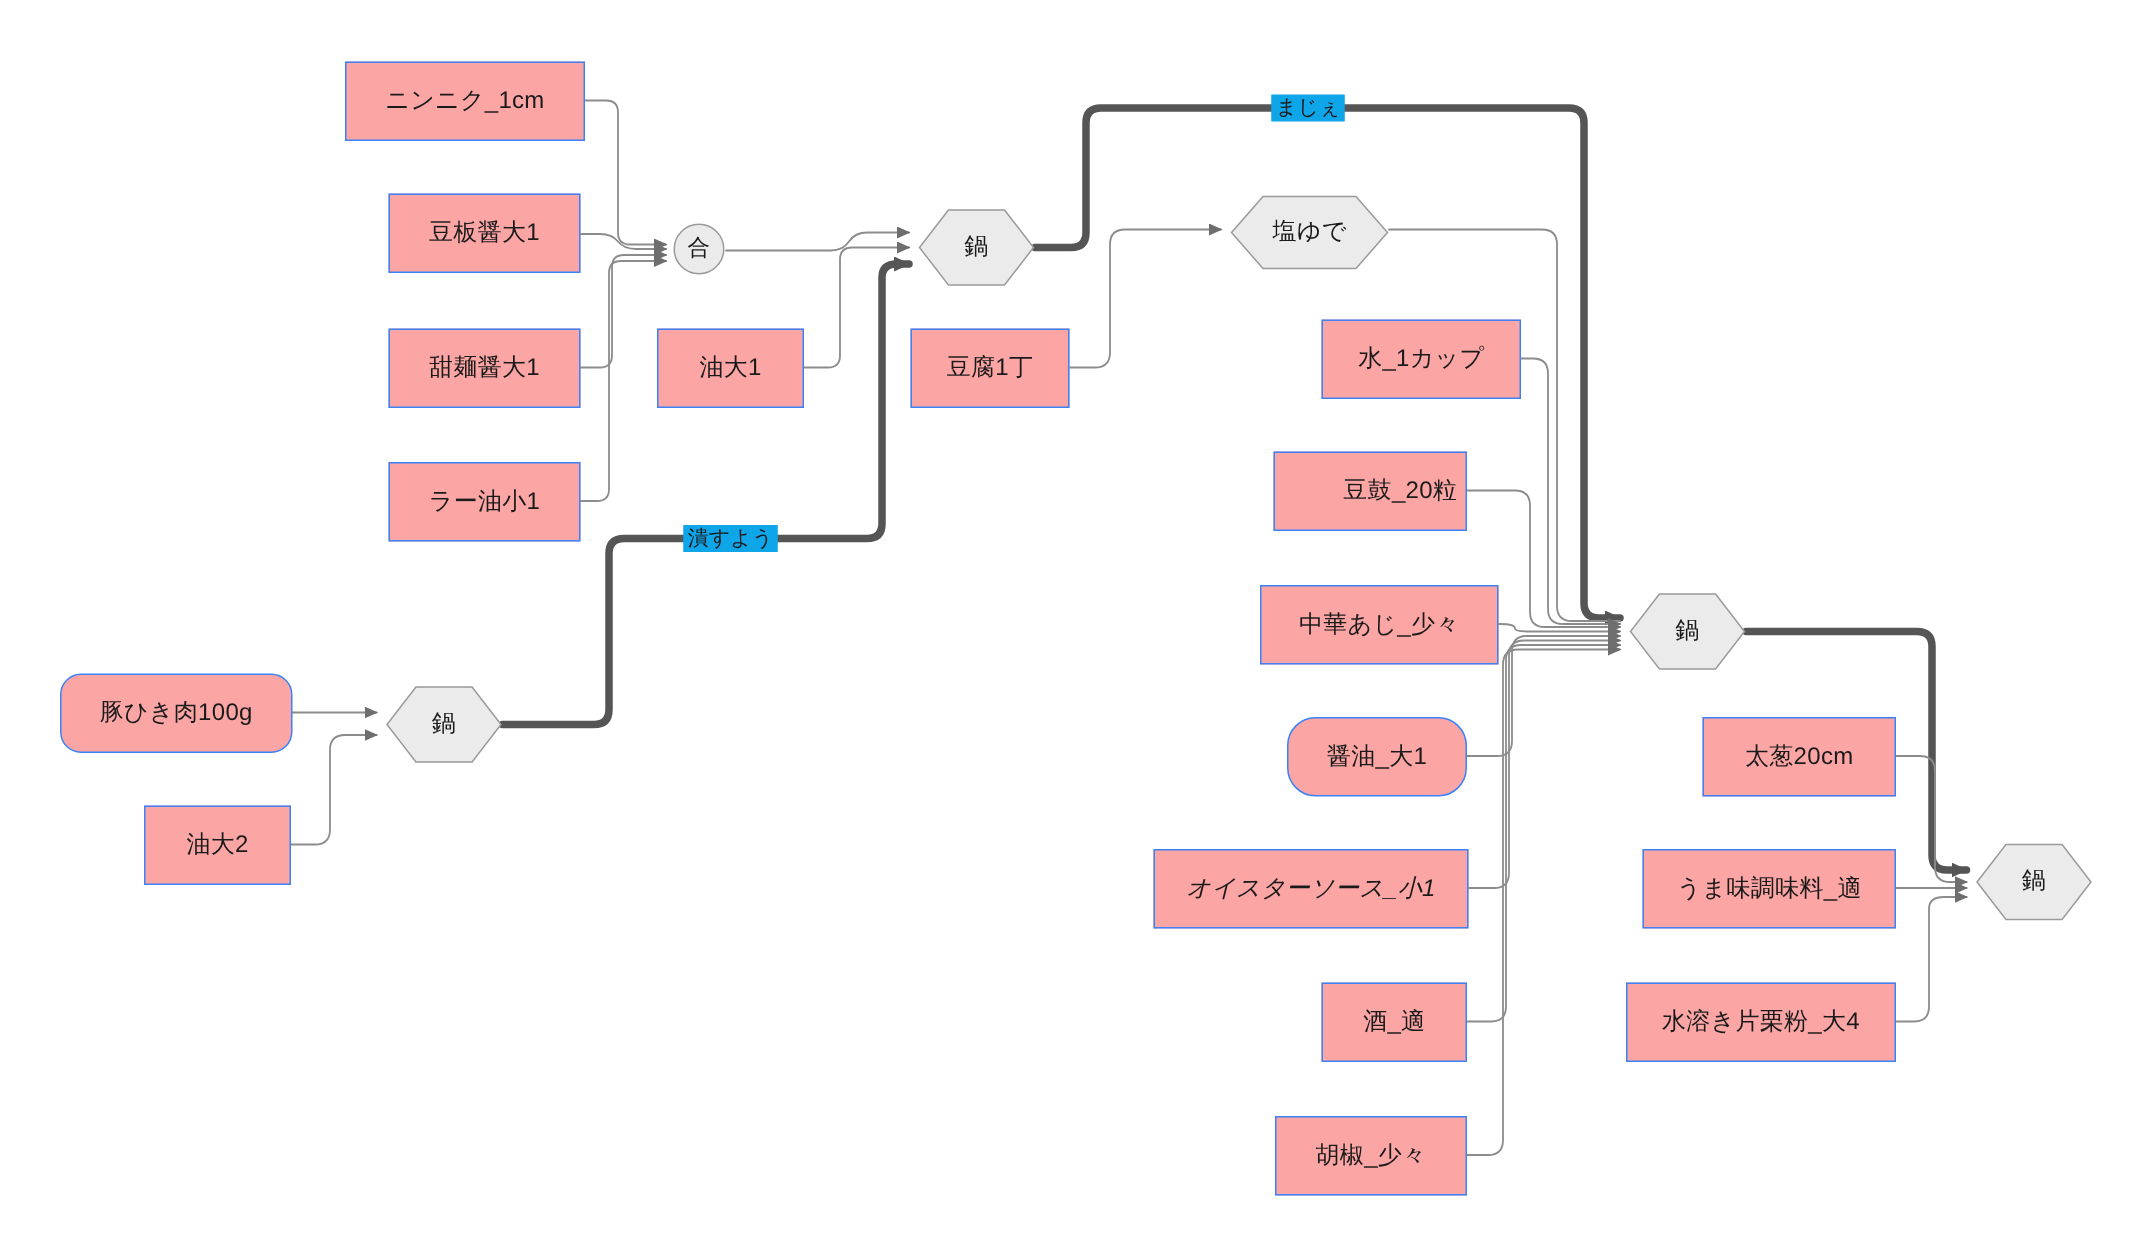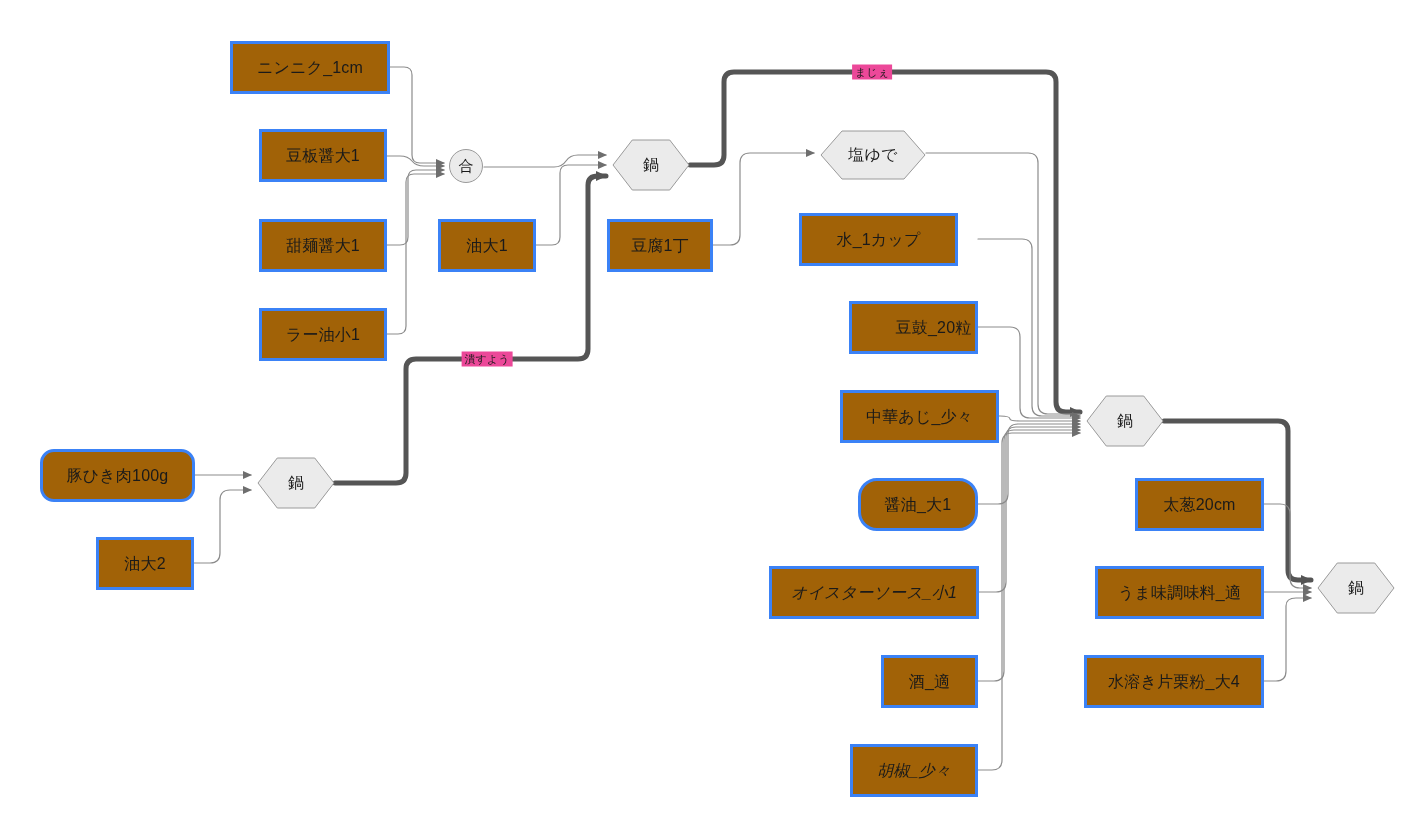--- a/index.html
+++ b/index.html
@@ -1,30 +1,30 @@
 <!DOCTYPE html>
 <html><head>
 <meta charset="utf-8">
 <style>
   html,body{margin:0;padding:0;background:#ffffff;}
   body{font-family:"Liberation Sans","DejaVu Sans",sans-serif;}
   #canvas{position:relative;width:1419px;height:835px;background:#ffffff;overflow:hidden;}
   #edge-layer{position:absolute;left:0;top:0;width:1419px;height:835px;}
 
   .node{position:absolute;box-sizing:border-box;display:flex;align-items:center;
-        justify-content:center;text-align:center;background:#a16207;
-        border:3px solid #3b82f6;color:#1a1a1a;font-size:16px;line-height:1.25;
+        justify-content:center;text-align:center;background:#fca5a5;
+        border:1px solid #3b82f6;color:#1a1a1a;font-size:16px;line-height:1.25;
         letter-spacing:.2px;}
   .node.box{border-radius:0;}
   .node.circle{border-radius:50%;background:#ebebeb;border:1px solid #9a9a9a;font-size:15px;}
   .node.hex{background:transparent;border:none;}
   .hex-inner{position:absolute;left:0;top:0;width:100%;height:100%;}
   .hex-label{position:relative;z-index:2;font-size:16px;color:#1a1a1a;}
 
-  .edge-label{position:absolute;background:#ec4899;color:#1a1a1a;font-size:11px;
+  .edge-label{position:absolute;background:#0ea5e9;color:#1a1a1a;font-size:14px;
               padding:0 3px;white-space:nowrap;transform:translate(-50%,-50%);}
 </style>
 </head>
 <body>
 
 <div id="canvas">
 
   <svg id="edge-layer" viewBox="0 0 1419 835" xmlns="http://www.w3.org/2000/svg">
     <defs>
       <marker id="arrow-thin" markerWidth="9" markerHeight="9" refX="8" refY="4" orient="auto" markerUnits="userSpaceOnUse">
@@ -100,39 +100,39 @@
       </div>
       <div class="node box" style="left: 96px; top: 537px; width: 98px; height: 53px;">
         <span>油大2</span>
       </div>
       <div class="node hex" style="left: 257px; top: 457px; width: 78px; height: 52px;">
         <svg class="hex-inner" viewBox="0 0 78 52" preserveAspectRatio="none">
           <polygon points="20.28,1 57.72,1 77,26 57.72,51 20.28,51 1,26" fill="#ebebeb" stroke="#9a9a9a" stroke-width="1"></polygon>
         </svg>
         <span class="hex-label">鍋</span>
       </div>
-      <div class="node box" style="left: 799px; top: 213px; width: 159px; height: 53px;">
+      <div class="node box" style="left: 881px; top: 213px; width: 133px; height: 53px;">
         <span>水_1カップ</span>
       </div>
       <div class="node box" style="left: 849px; top: 301px; width: 129px; height: 53px; padding-left: 40px;">
         <span>豆鼓_20粒</span>
       </div>
       <div class="node box" style="left: 820px; top: 390px; width: 159px; height: 53px; margin-left: 20px;">
         <span>中華あじ_少々</span>
       </div>
       <div class="node box" style="left: 858px; top: 478px; width: 120px; height: 53px; border-radius: 19px;">
         <span>醤油_大1</span>
       </div>
       <div class="node box" style="left: 769px; top: 566px; width: 210px; height: 53px; font-style: italic;">
         <span>オイスターソース_小1</span>
       </div>
       <div class="node box" style="left: 881px; top: 655px; width: 97px; height: 53px;">
         <span>酒_適</span>
       </div>
-      <div class="node box" style="left: 850px; top: 744px; width: 128px; height: 53px; font-style: italic;">
+      <div class="node box" style="left: 850px; top: 744px; width: 128px; height: 53px;">
         <span>胡椒_少々</span>
       </div>
       <div class="node hex" style="left: 1086px; top: 395px; width: 78px; height: 52px;">
         <svg class="hex-inner" viewBox="0 0 78 52" preserveAspectRatio="none">
           <polygon points="20.28,1 57.72,1 77,26 57.72,51 20.28,51 1,26" fill="#ebebeb" stroke="#9a9a9a" stroke-width="1"></polygon>
         </svg>
         <span class="hex-label">鍋</span>
       </div>
       <div class="node box" style="left: 1135px; top: 478px; width: 129px; height: 53px;">
         <span>太葱20cm</span>

